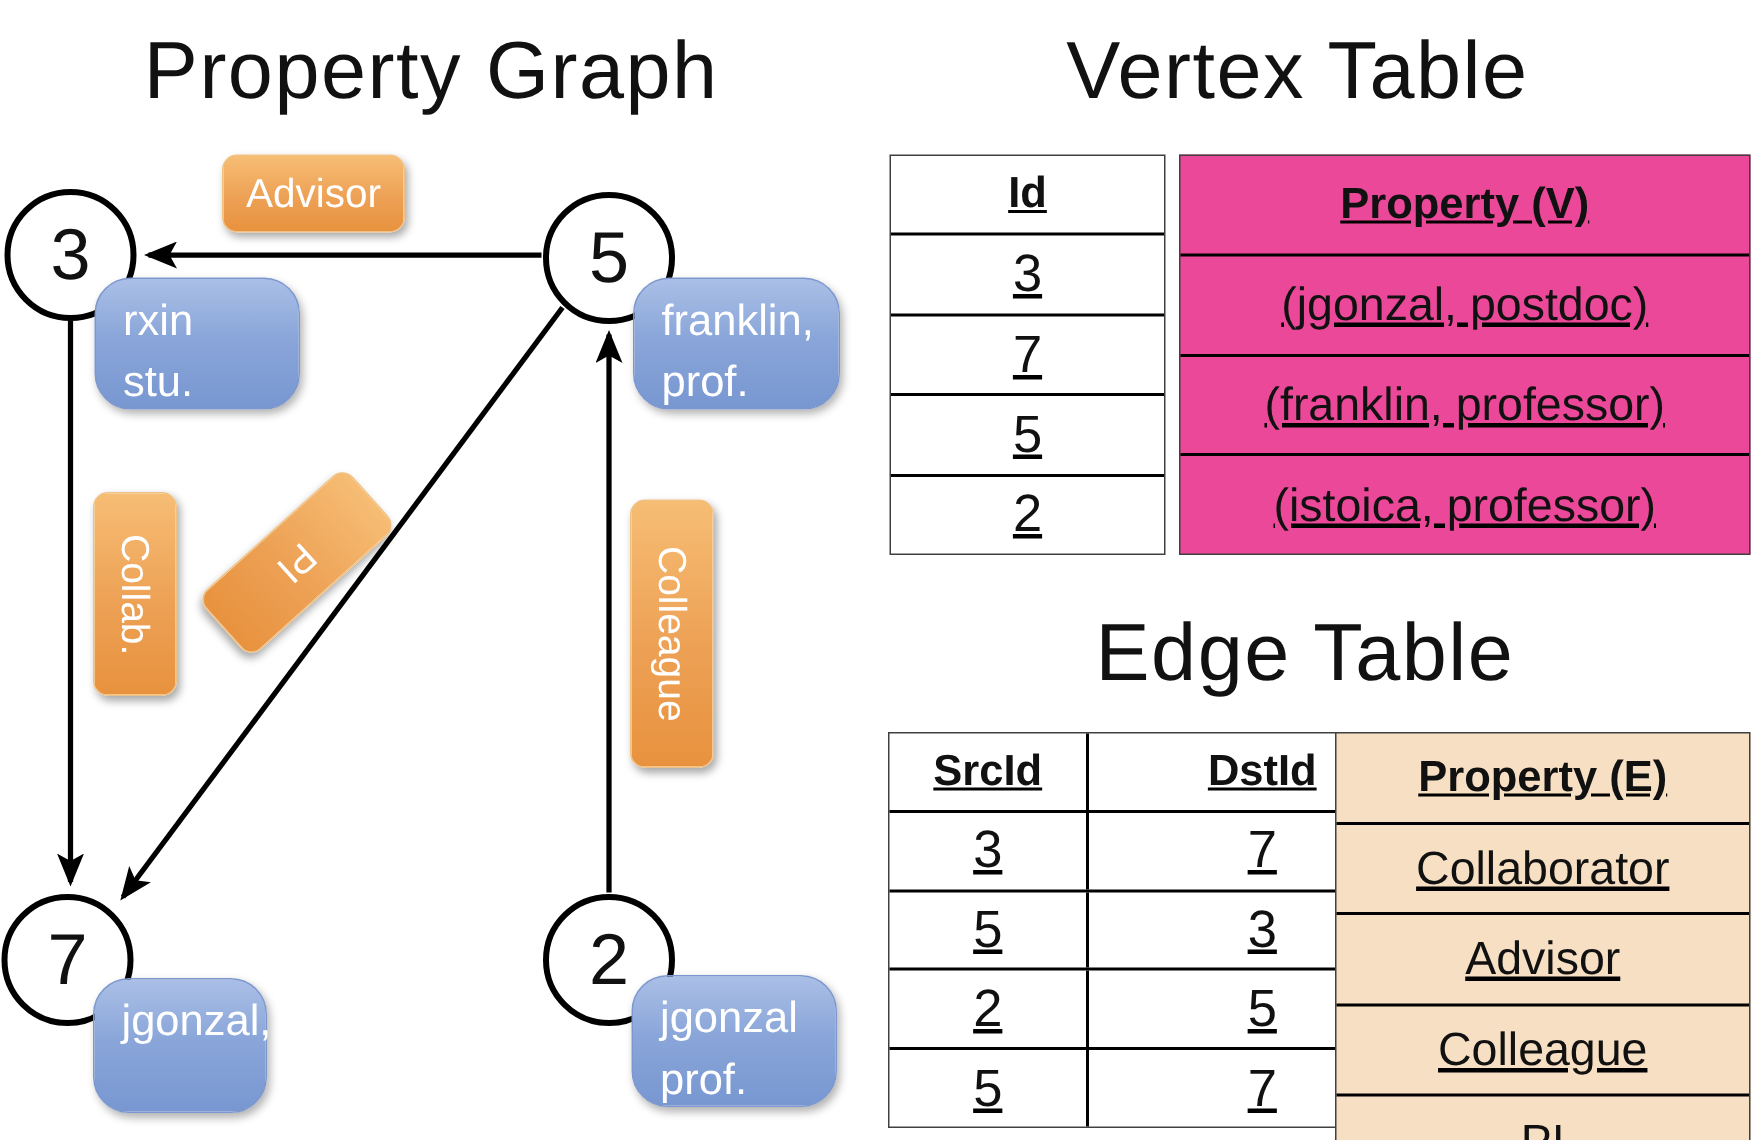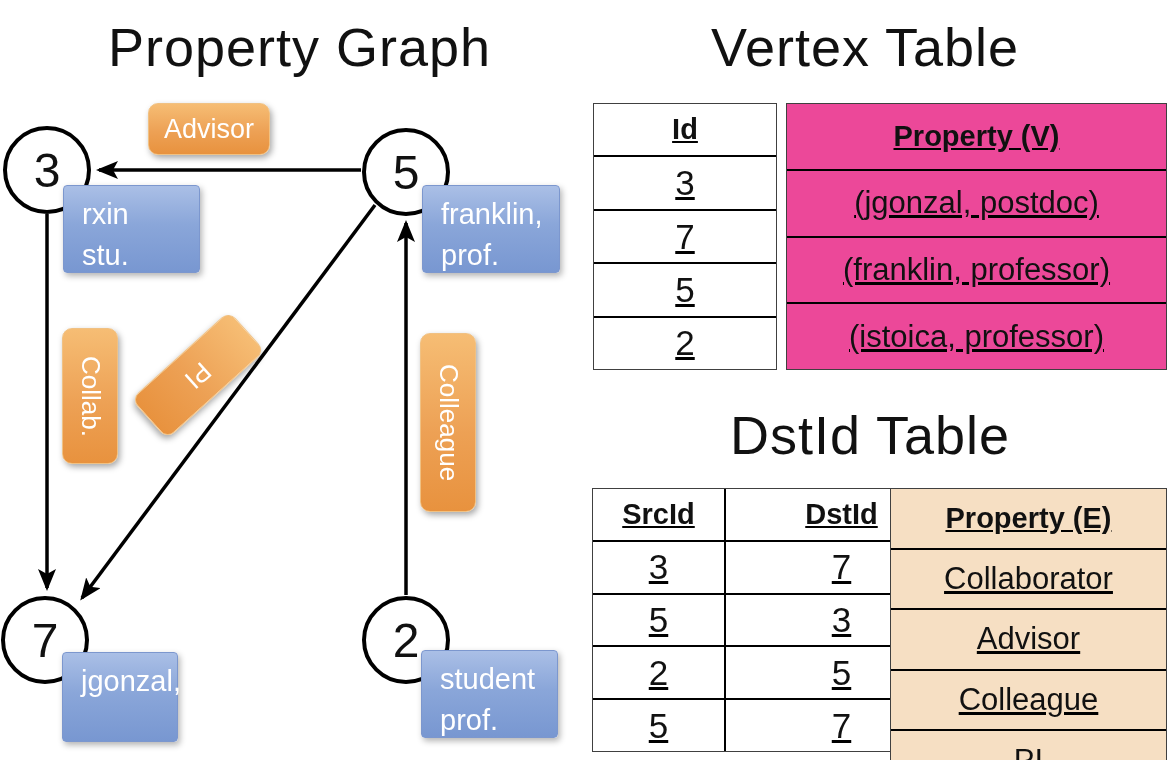--- a/index.html
+++ b/index.html
@@ -43,21 +43,21 @@
     display: flex; align-items: center; justify-content: center;
     font-size: 27px;
     z-index: 4;
   }
   .edge-label.vertical { writing-mode: vertical-rl; }
   
   .prop-box {
     position: absolute;
     background: linear-gradient(180deg, #aabfe6 0%, #8aa6d9 45%, #7897d1 100%);
     border: 1px solid #7c97ce;
-    border-radius: 4px;
+    border-radius: 24px;
     box-shadow: 2px 3px 6px rgba(0,0,0,0.30);
     color: #fff;
     font-size: 29px;
     line-height: 1.4;
     padding: 8px 6px 6px 18px;
     z-index: 5;
   }
   
   #edges { position: absolute; left: 0; top: 0; z-index: 3; }
   #edges line { stroke: #000; stroke-width: 3.5; }
@@ -86,23 +86,23 @@
   .tbl .cell.head { font-weight: 700; font-size: 29px; }
   .tbl .cell.num { font-size: 35px; }
   .cell-wrap { flex:1; display:flex; align-items:center; justify-content:center; align-self:stretch; }
   .cell-wrap + .cell-wrap { border-left: 2.5px solid #000; padding-left: 41px; }
 </style>
 </head>
 <body>
 
 <div id="stage">
 
-  <div class="title" style="left:12px; top:16px; width:575px;">Property Graph</div>
+  <div class="title" style="left:0; top:16px; width:575px;">Property Graph</div>
   <div class="title" style="left:585px; top:16px; width:560px;">Vertex Table</div>
-  <div class="title" style="left:585px; top:404px; width:570px;">DstId Table</div>
+  <div class="title" style="left:585px; top:404px; width:570px;">Edge Table</div>
 
   <svg id="edges" width="1170" height="760">
     <defs>
       <marker id="arrow" markerUnits="userSpaceOnUse" markerWidth="22" markerHeight="18" refX="19" refY="9" orient="auto">
         <path d="M0,0 L22,9 L0,18 L5,9 z" fill="#000"></path>
       </marker>
     </defs>
     <line x1="361" y1="170" x2="99" y2="170" marker-end="url(#arrow)"></line>
     <line x1="47" y1="214" x2="47" y2="588" marker-end="url(#arrow)"></line>
     <line x1="375" y1="205" x2="82" y2="598" marker-end="url(#arrow)"></line>
@@ -132,21 +132,21 @@
     <div>stu.</div>
   </div>
   <div class="prop-box" style="left:422px; top:185px; width:138px; height:88px;">
     <div>franklin,</div>
     <div>prof.</div>
   </div>
   <div class="prop-box" style="left:62px; top:652px; width:116px; height:90px;">
     <div>jgonzal,</div>
   </div>
   <div class="prop-box" style="left:421px; top:650px; width:137px; height:88px;">
-    <div>student</div>
+    <div>jgonzal</div>
     <div>prof.</div>
   </div>
 
   <div class="tbl" style="left:593px; top:103px; width:184px; height:267px; background:#fff;">
     <div class="trow">
       <div class="cell head">Id</div>
     </div>
     <div class="trow">
       <div class="cell num">3</div>
     </div>

